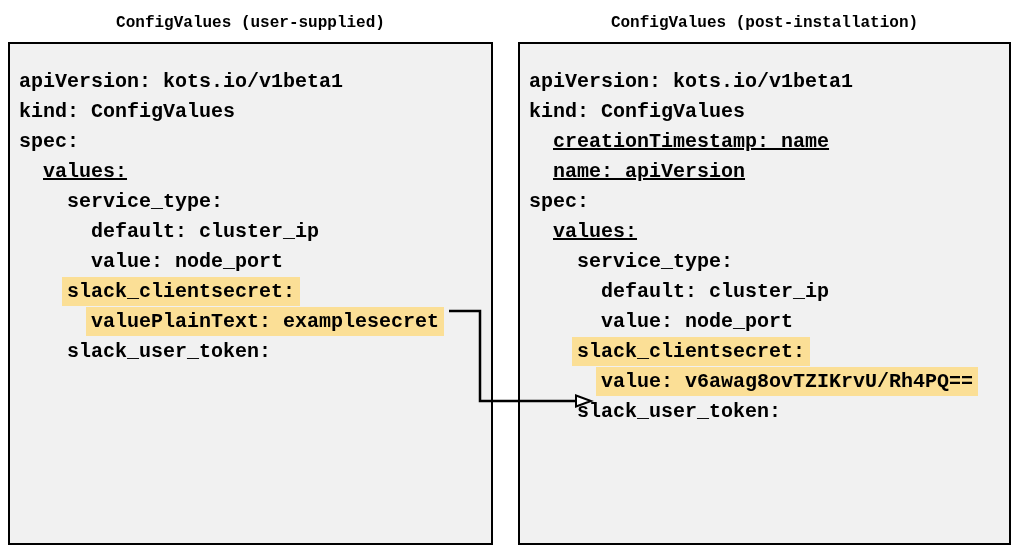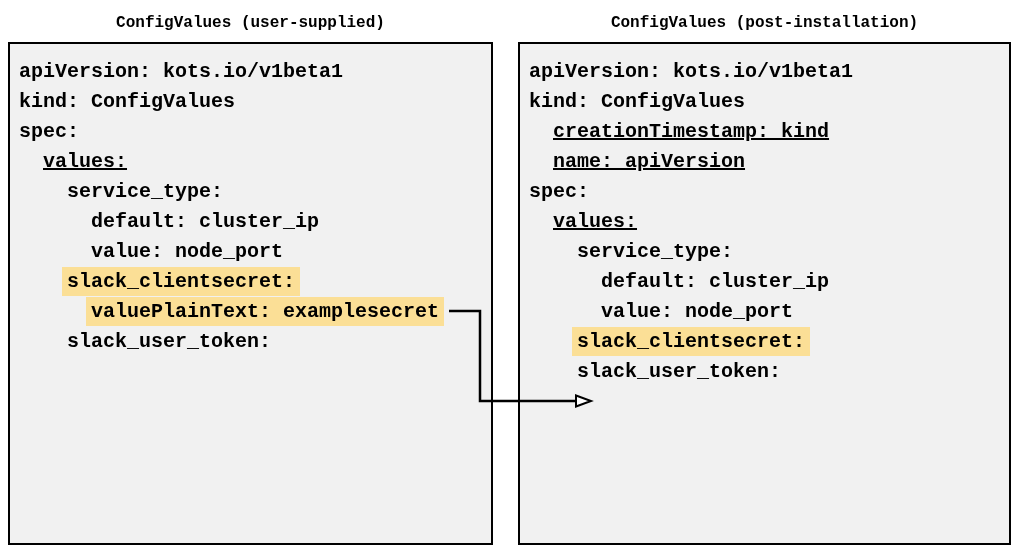--- a/index.html
+++ b/index.html
@@ -32,21 +32,21 @@
     white-space: pre;
   }
   .title-left  { left: 8px;   width: 485px; }
   .title-right { left: 518px; width: 493px; }
   .panel {
     position: absolute;
     top: 42px;
     height: 503px;
     background: var(--panel-bg);
     border: 2px solid var(--panel-border);
-    padding: 13px 9px;
+    padding: 23px 9px;
   }
   .panel-left  { left: 8px;   width: 485px; }
   .panel-right { left: 518px; width: 493px; }
   .line {
     height: 30px;
     line-height: 30px;
     font-size: 20px;
     font-weight: 700;
     color: var(--text);
     white-space: pre;
@@ -85,28 +85,29 @@
     <div class="line i3"><span>default: cluster_ip</span></div>
     <div class="line i3"><span>value: node_port</span></div>
     <div class="line i2"><span class="hl">slack_clientsecret:</span></div>
     <div class="line i3"><span class="hl">valuePlainText: examplesecret</span></div>
     <div class="line i2"><span>slack_user_token:</span></div>
   </div>
 
   <div class="panel panel-right">
     <div class="line i0"><span>apiVersion: kots.io/v1beta1</span></div>
     <div class="line i0"><span>kind: ConfigValues</span></div>
-    <div class="line i1"><span>creationTimestamp: kind</span></div>
+    <div class="line i1"><span>creationTimestamp: name</span></div>
     <div class="line i1"><span>name: apiVersion</span></div>
     <div class="line i0"><span>spec:</span></div>
     <div class="line i1"><span>values:</span></div>
     <div class="line i2"><span>service_type:</span></div>
     <div class="line i3"><span>default: cluster_ip</span></div>
     <div class="line i3"><span>value: node_port</span></div>
     <div class="line i2"><span class="hl">slack_clientsecret:</span></div>
+    <div class="line i3"><span class="hl">value: v6awag8ovTZIKrvU/Rh4PQ==</span></div>
     <div class="line i2"><span>slack_user_token:</span></div>
   </div>
 
   <svg class="arrow-overlay" viewBox="0 0 1019 559" aria-hidden="true">
     <path d="M 449 311 L 480 311 L 480 401 L 576 401" fill="none" stroke="#000000" stroke-width="2.5"></path>
     <polygon points="576,395.5 591,401 576,406.5" fill="#ffffff" stroke="#000000" stroke-width="2"></polygon>
   </svg>
 
 </div>
 

